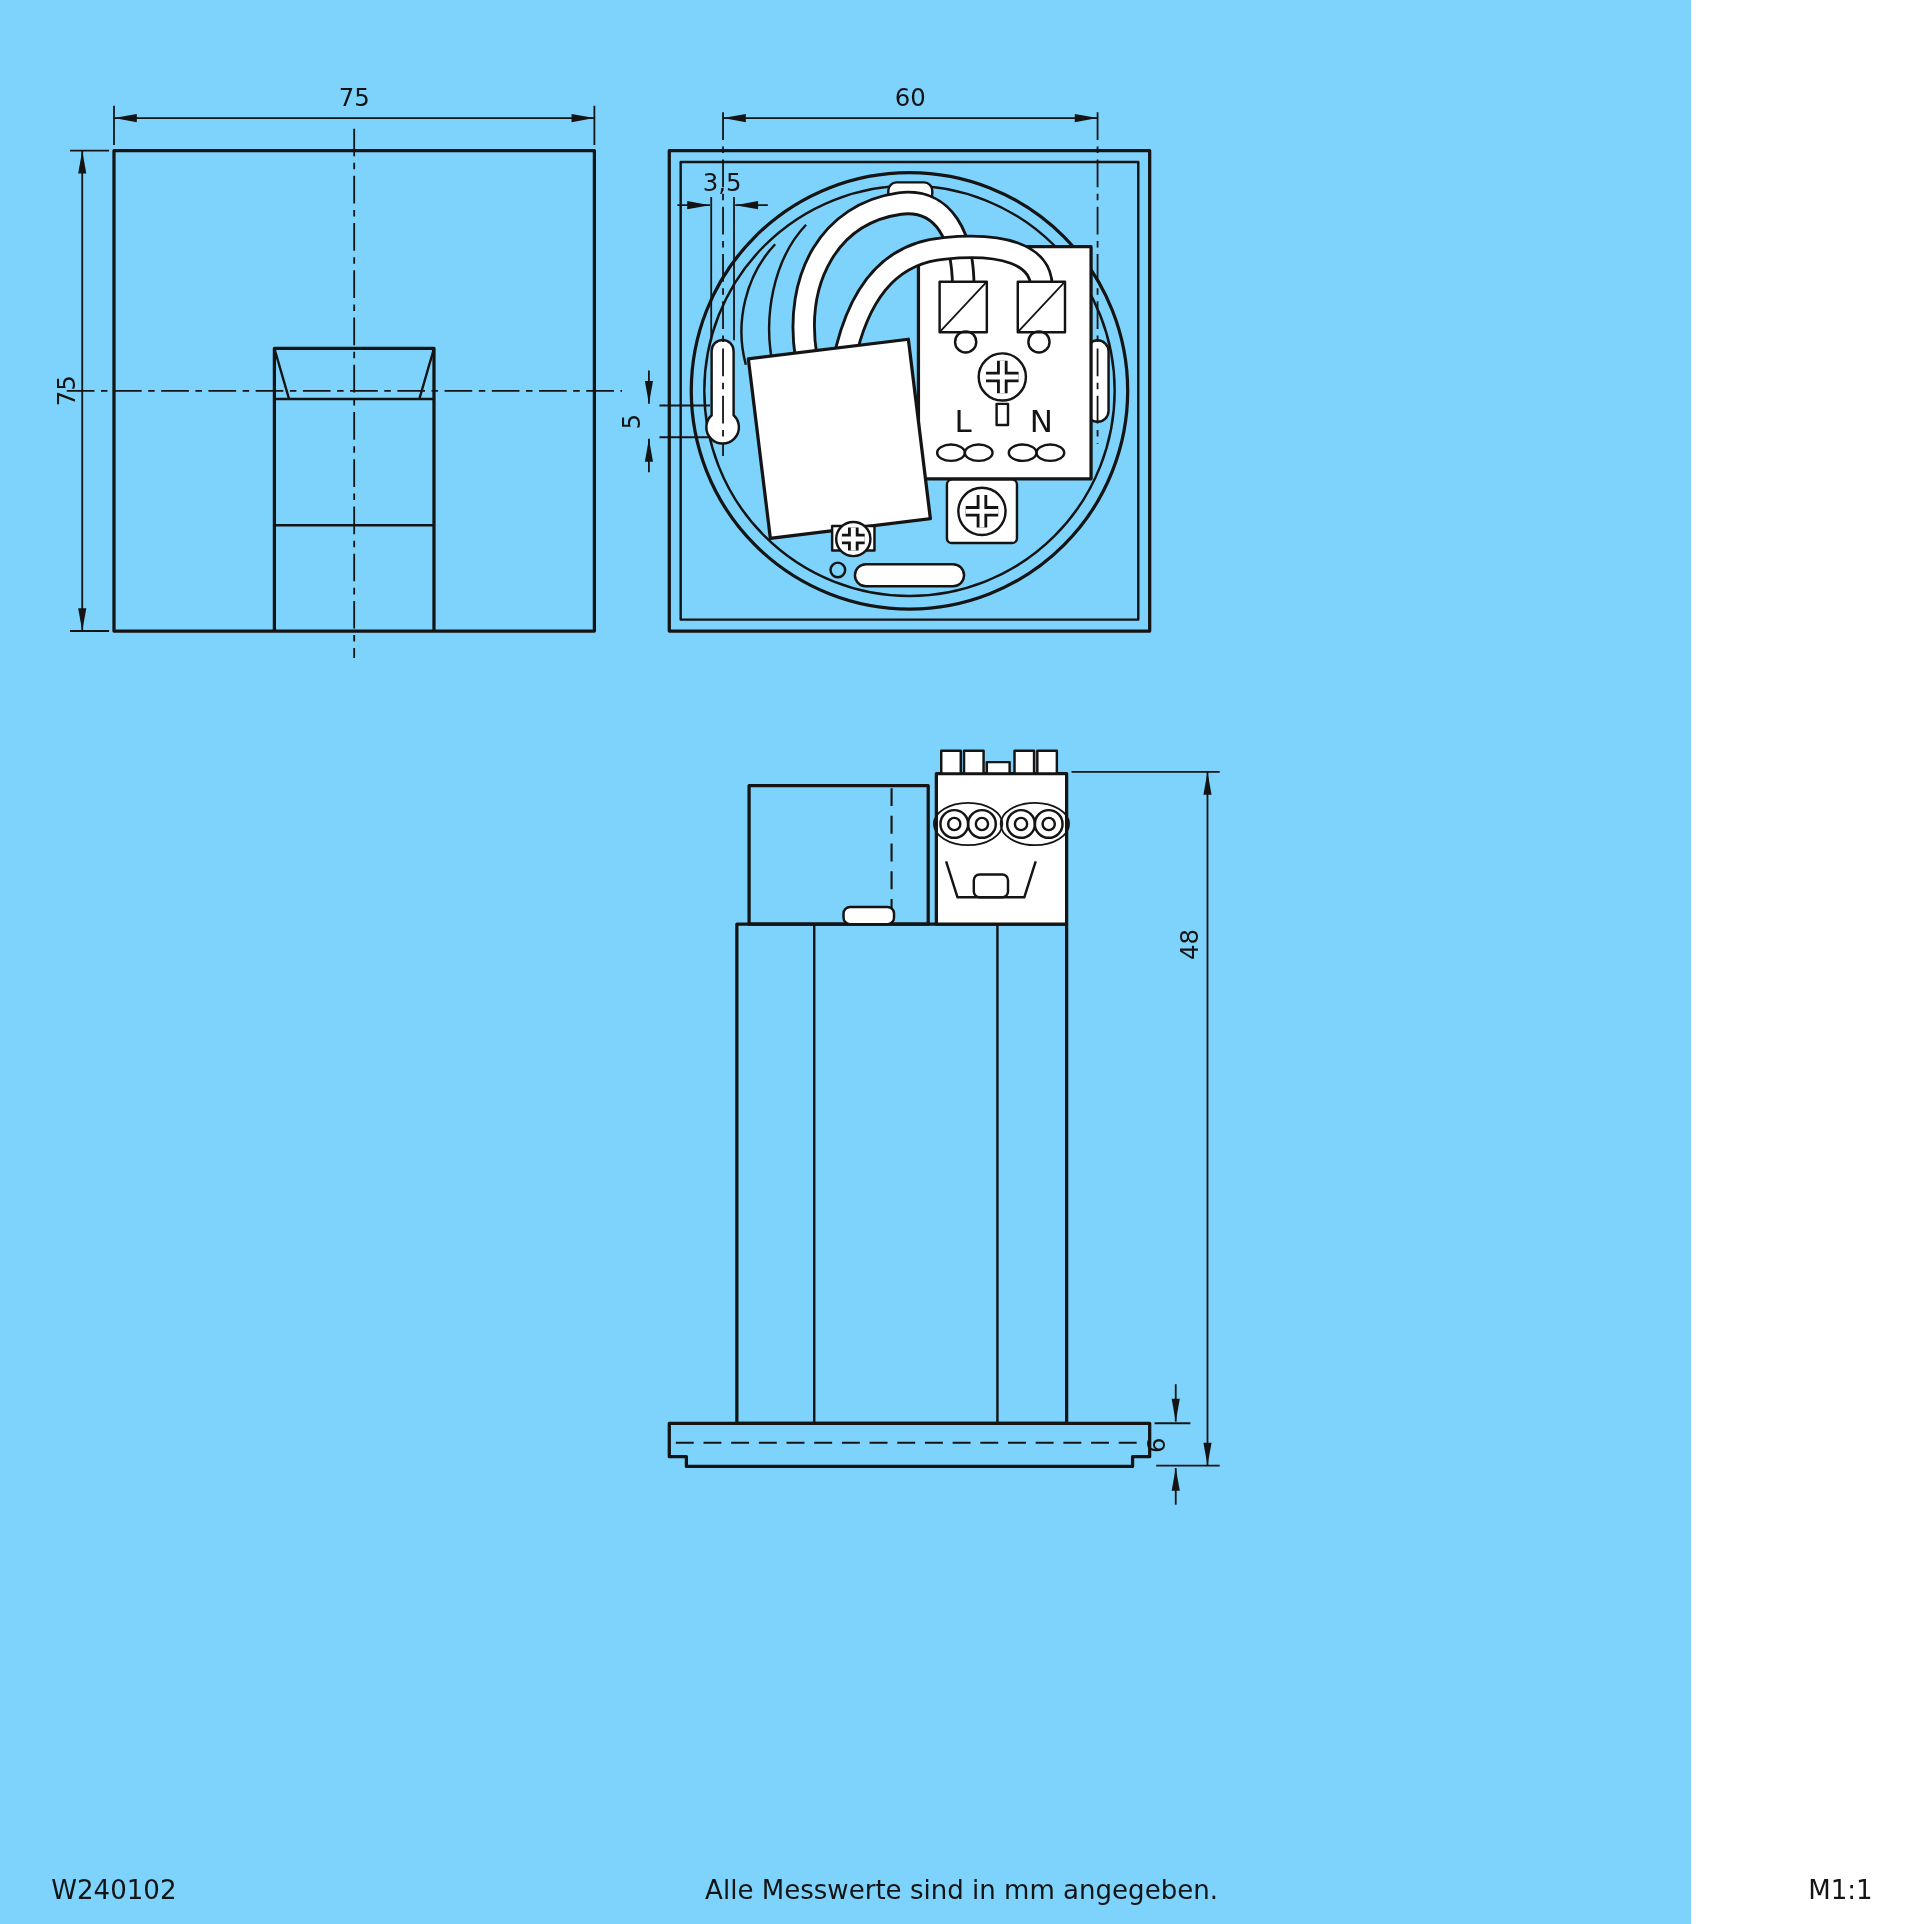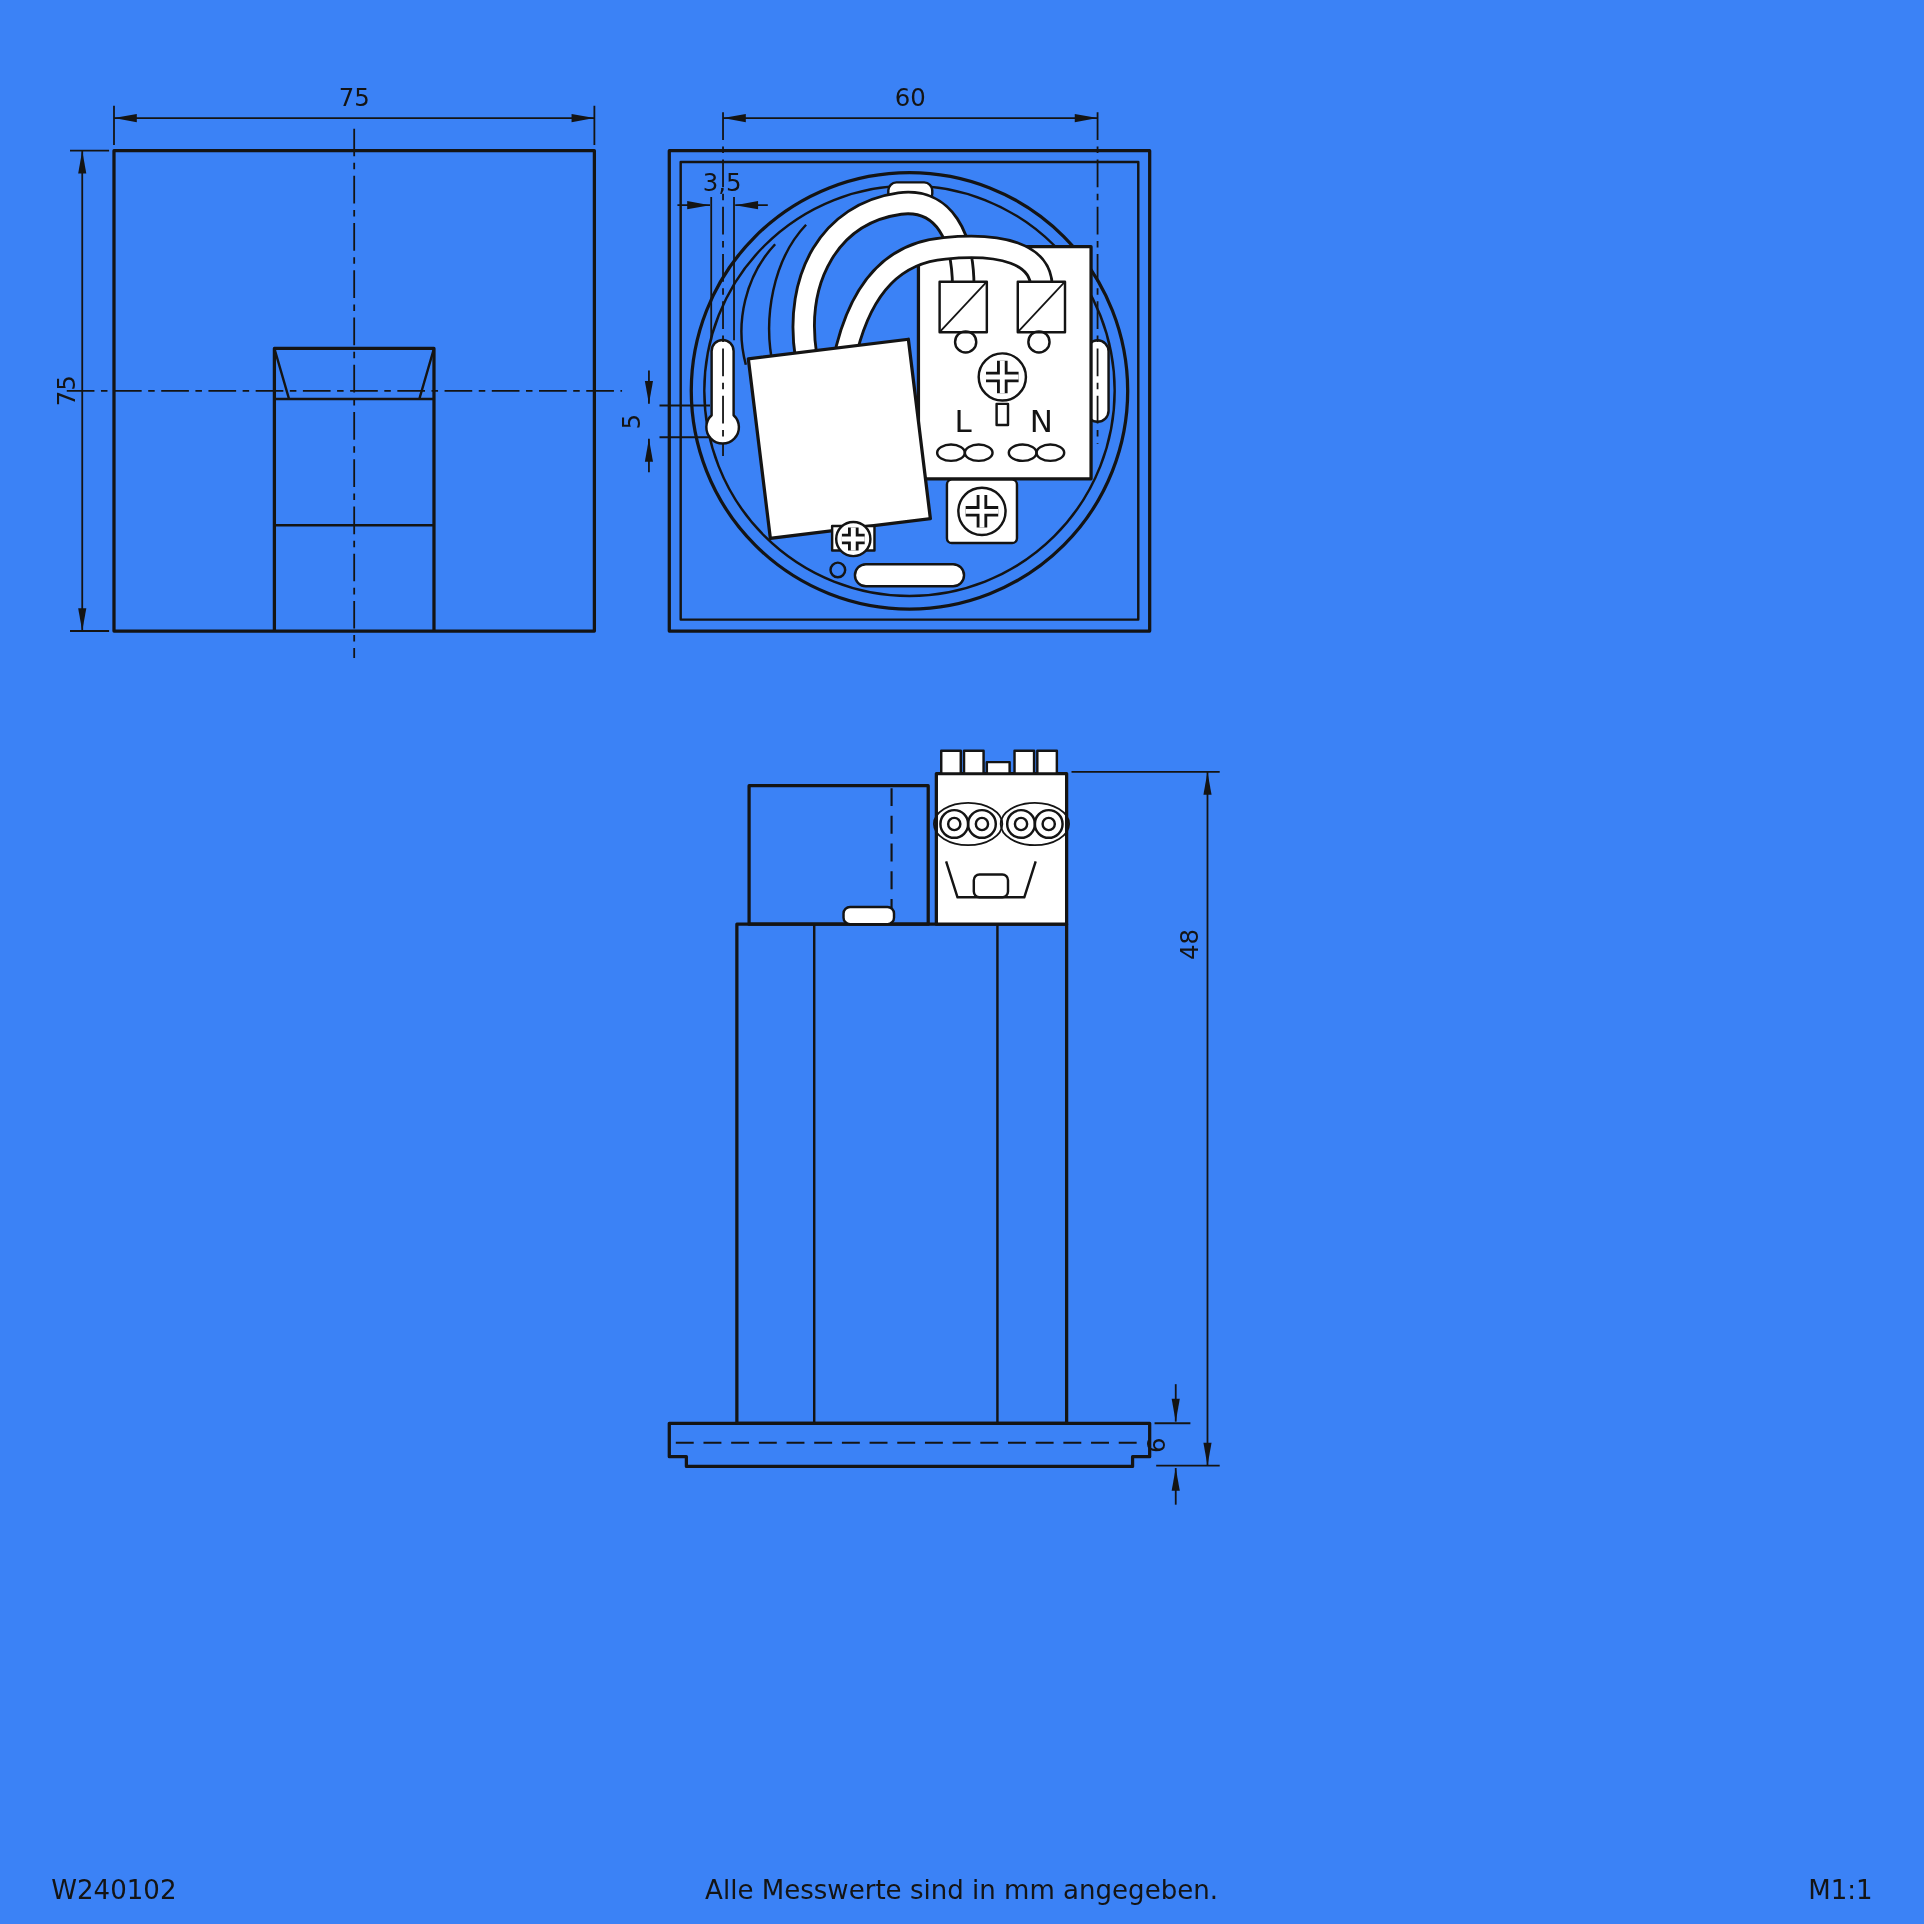--- a/index.html
+++ b/index.html
@@ -1,16 +1,16 @@
 <!DOCTYPE html>
 <html style="font-size:13px"><head>
 <meta charset="utf-8">
 <style>
   html,body { margin:0; padding:0; background:#ffffff; }
-  .sheet { width:1924px; height:1924px; position:relative; background:#3b82f6; }
+  .sheet { width:1691px; height:1924px; position:relative; background:#7dd3fc; }
   svg { display:block; }
   .ol   { fill:none; stroke:#141414; stroke-width:4; stroke-linejoin:round; }
   .ol2  { fill:none; stroke:#141414; stroke-width:3; stroke-linejoin:round; }
   .wh   { fill:#ffffff; stroke:#141414; stroke-width:4; stroke-linejoin:round; }
   .wh3  { fill:#ffffff; stroke:#141414; stroke-width:3; stroke-linejoin:round; }
   .thin { fill:none; stroke:#141414; stroke-width:2.2; }
   .cl   { fill:none; stroke:#141414; stroke-width:2.2; stroke-dasharray:34 8 8 8; }
   .hid  { fill:none; stroke:#141414; stroke-width:2.6; stroke-dasharray:22 12; }
   .cableK { fill:none; stroke:#141414; stroke-width:30; stroke-linecap:round; }
   .cableW { fill:none; stroke:#ffffff; stroke-width:23; stroke-linecap:round; }

